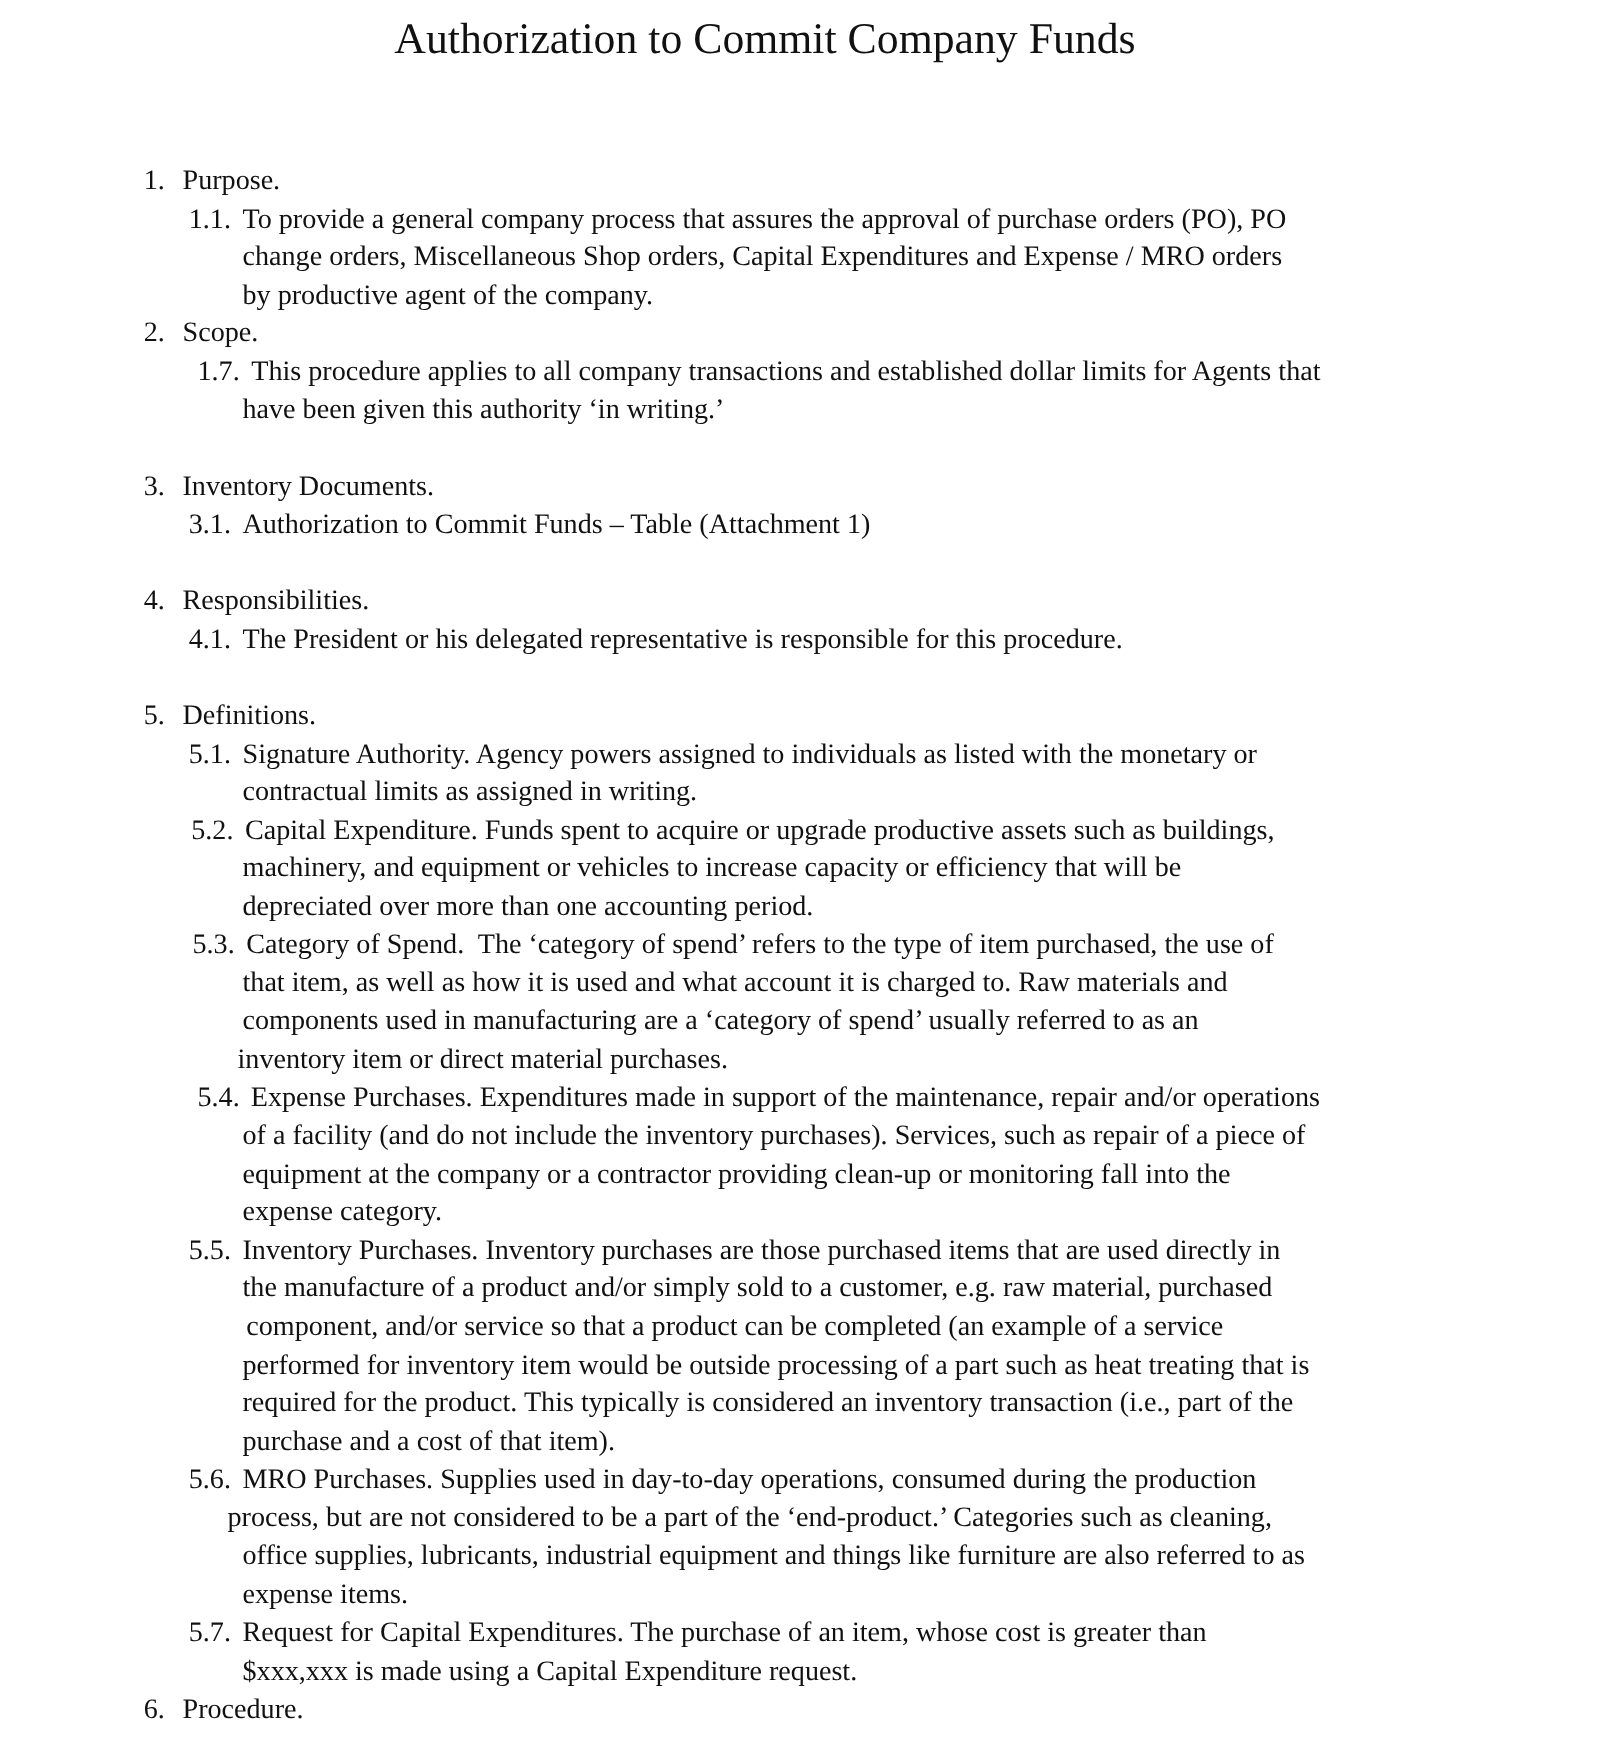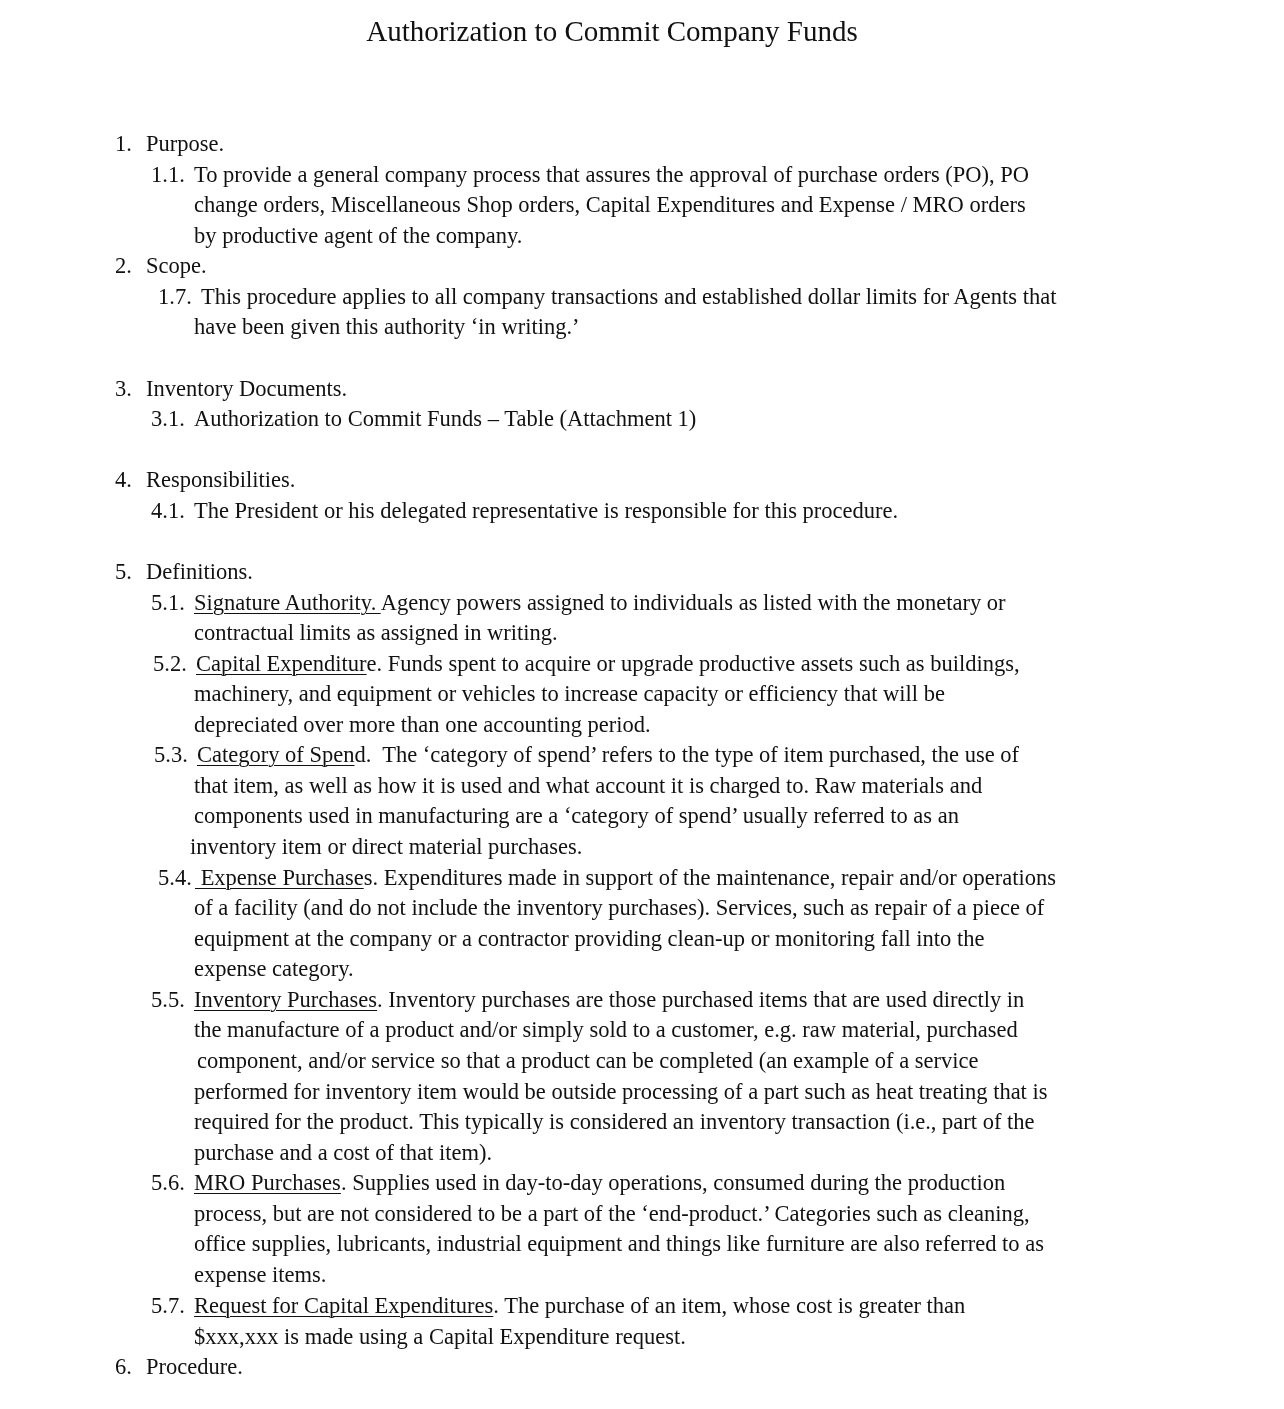--- a/index.html
+++ b/index.html
@@ -1,21 +1,21 @@
 <!DOCTYPE html>
 <html><head>
 <meta charset="utf-8">
 <style>
   html, body { margin:0; padding:0; background:#ffffff; }
   body { width:1284px; height:1409px; position:relative; overflow:hidden;
          font-family:"Liberation Serif", serif; color:#111; font-size:22.5px; }
   .title { position:absolute; top:12px; left:0; width:1224px; text-align:center;
-           font-size:29px; line-height:38px; }
+           font-size:35px; line-height:38px; }
   .line { position:absolute; white-space:pre; line-height:30px; }
-  .u { text-decoration:underline; text-underline-offset:3px; text-decoration-thickness:1px; }
+  .u { text-underline-offset:3px; text-decoration-thickness:1px; }
 </style>
 </head>
 <body>
 
 <div class="title">Authorization to Commit Company Funds</div>
 
 <div class="line" style="top:129px;left:115px">1.</div>
 <div class="line" style="top:129px;left:146px">Purpose.</div>
 <div class="line" style="top:160px;left:151px">1.1.</div>
 <div class="line" style="top:160px;left:194px">To provide a general company process that assures the approval of purchase orders (PO), PO</div>
@@ -65,21 +65,21 @@
 <div class="line" style="top:985px;left:151px">5.5.</div>
 <div class="line" style="top:985px;left:194px"><span class="u">Inventory Purchases</span><span>. Inventory purchases are those purchased items that are used directly in</span></div>
 <div class="line" style="top:1015px;left:194px">the manufacture of a product and/or simply sold to a customer, e.g. raw material, purchased</div>
 <div class="line" style="top:1046px;left:197px">component, and/or service so that a product can be completed (an example of a service</div>
 <div class="line" style="top:1077px;left:194px">performed for inventory item would be outside processing of a part such as heat treating that is</div>
 <div class="line" style="top:1107px;left:194px">required for the product. This typically is considered an inventory transaction (i.e., part of the</div>
 <div class="line" style="top:1138px;left:194px">purchase and a cost of that item).</div>
 
 <div class="line" style="top:1168px;left:151px">5.6.</div>
 <div class="line" style="top:1168px;left:194px"><span class="u">MRO Purchases</span><span>. Supplies used in day-to-day operations, consumed during the production</span></div>
-<div class="line" style="top:1199px;left:194px">process, but are not considered to be a part of the ‘end-product.’ Categories such as cleaning,</div>
+<div class="line" style="top:1199px;left:182px">process, but are not considered to be a part of the ‘end-product.’ Categories such as cleaning,</div>
 <div class="line" style="top:1229px;left:194px">office supplies, lubricants, industrial equipment and things like furniture are also referred to as</div>
 <div class="line" style="top:1260px;left:194px">expense items.</div>
 
 <div class="line" style="top:1291px;left:151px">5.7.</div>
 <div class="line" style="top:1291px;left:194px"><span class="u">Request for Capital Expenditures</span><span>. The purchase of an item, whose cost is greater than</span></div>
 <div class="line" style="top:1322px;left:194px">$xxx,xxx is made using a Capital Expenditure request.</div>
 
 <div class="line" style="top:1352px;left:115px">6.</div>
 <div class="line" style="top:1352px;left:146px">Procedure.</div>
 

